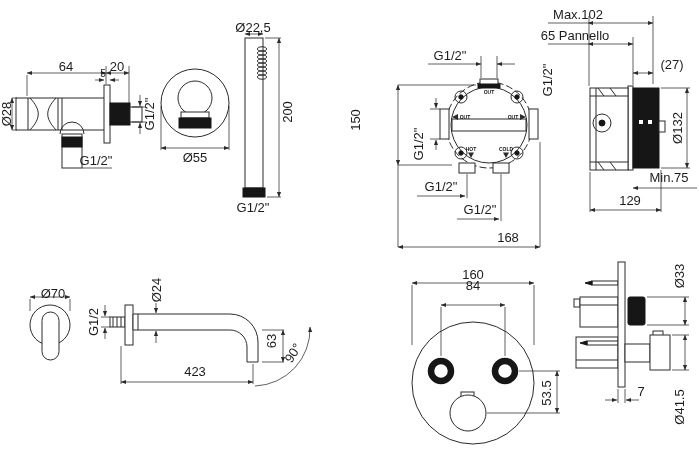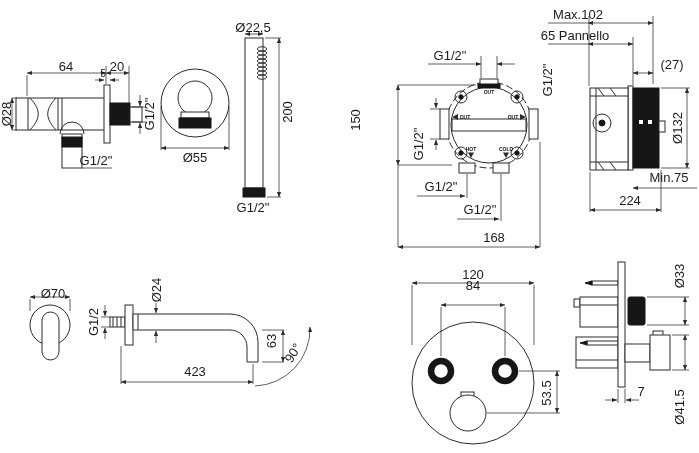--- a/index.html
+++ b/index.html
@@ -263,45 +263,45 @@
   <span class="lbl rot" style="left:287px;top:112px">200</span>
   <span class="lbl" style="left:253px;top:207px">G1/2"</span>
 
   
   <span class="lbl" style="left:450px;top:55px">G1/2"</span>
   <span class="lbl rot" style="left:547px;top:80px">G1/2"</span>
   <span class="lbl rot" style="left:355px;top:120px">150</span>
   <span class="lbl rot" style="left:418px;top:144px">G1/2"</span>
   <span class="lbl" style="left:441px;top:186px">G1/2"</span>
   <span class="lbl" style="left:480px;top:209px">G1/2"</span>
-  <span class="lbl" style="left:494px;top:237px">168</span>
+  <span class="lbl" style="left:508px;top:237px">168</span>
   <span class="port" style="left:489px;top:92px">OUT</span>
   <span class="port" style="left:465px;top:117px">OUT</span>
   <span class="port" style="left:513px;top:117px">OUT</span>
   <span class="port" style="left:471px;top:149px">HOT</span>
   <span class="port" style="left:506px;top:149px">COLD</span>
 
   
   <span class="lbl" style="left:578px;top:14px">Max.102</span>
   <span class="lbl" style="left:575px;top:35px">65 Pannello</span>
   <span class="lbl" style="left:672px;top:64px">(27)</span>
   <span class="lbl rot" style="left:677px;top:128px">Ø132</span>
   <span class="lbl" style="left:669px;top:177px">Min.75</span>
-  <span class="lbl" style="left:630px;top:200px">224</span>
+  <span class="lbl" style="left:630px;top:200px">129</span>
 
   
   <span class="lbl" style="left:53px;top:293px">Ø70</span>
   <span class="lbl rot" style="left:93px;top:322px">G1/2</span>
   <span class="lbl rot" style="left:156px;top:290px">Ø24</span>
   <span class="lbl rot" style="left:271px;top:341px">63</span>
   <span class="lbl" style="left:195px;top:371px">423</span>
   <span class="lbl rot55" style="left:293px;top:353px">90°</span>
 
   
-  <span class="lbl" style="left:473px;top:274px">120</span>
+  <span class="lbl" style="left:473px;top:274px">160</span>
   <span class="lbl" style="left:473px;top:285px">84</span>
   <span class="lbl rot" style="left:546px;top:393px">53.5</span>
 
   
   <span class="lbl rot" style="left:679px;top:276px">Ø33</span>
   <span class="lbl rot" style="left:679px;top:407px">Ø41.5</span>
   <span class="lbl" style="left:641px;top:391px">7</span>
 
 </div>
 

